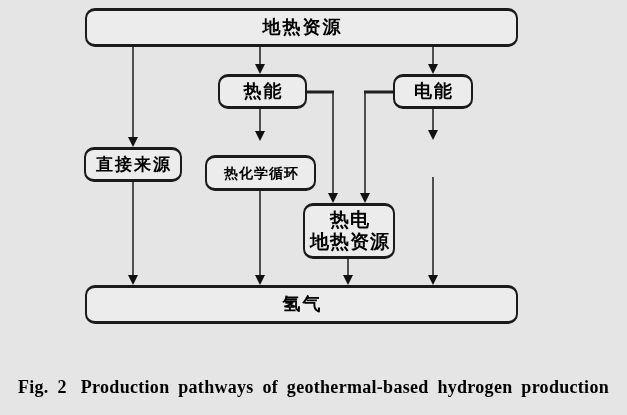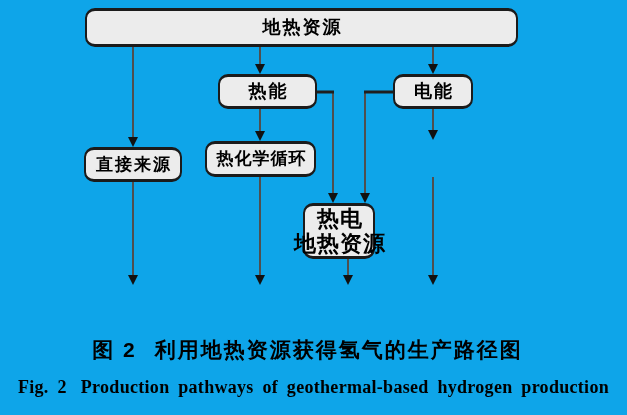--- a/index.html
+++ b/index.html
@@ -1,20 +1,20 @@
 <!DOCTYPE html>
 <html><head>
 <meta charset="utf-8">
 <style>
   html, body { margin: 0; padding: 0; background: #ffffff; }
   .figure {
     position: relative;
     width: 627px;
     height: 415px;
-    background: #0ea5e9;
+    background: #e5e5e5;
     font-family: "Liberation Sans", sans-serif;
     overflow: hidden;
   }
   .node {
     position: absolute;
     box-sizing: border-box;
     background: #ececec;
     border: 2px solid #1b1b1b;
     border-top-width: 3px;
     border-bottom-width: 3px;
@@ -25,26 +25,26 @@
     justify-content: center;
     font-weight: bold;
     color: #000000;
     font-size: 18px;
     letter-spacing: 2px;
     line-height: 1.15;
     text-indent: 2px; 
     white-space: nowrap;
   }
   #node-geothermal      { left: 85px;  top: 8px;   width: 433px; height: 39px; }
-  #node-heat            { left: 218px; top: 74px;  width: 99px;  height: 35px; }
+  #node-heat            { left: 218px; top: 74px;  width: 89px;  height: 35px; }
   #node-electric        { left: 393px; top: 74px;  width: 80px;  height: 35px; }
   #node-direct          { left: 84px;  top: 147px; width: 98px;  height: 35px; font-size: 17px; }
-  #node-thermochemical  { left: 205px; top: 141px; width: 111px; height: 36px; font-size: 17px; letter-spacing: 1px; }
+  #node-thermochemical  { left: 205px; top: 155px; width: 111px; height: 36px; font-size: 14px; letter-spacing: 1px; }
   #node-electrolysis    { left: 393px; top: 140px; width: 80px;  height: 37px; }
-  #node-hybrid          { left: 303px; top: 203px; width: 72px;  height: 56px; font-size: 22px; letter-spacing: 1px; }
+  #node-hybrid          { left: 303px; top: 203px; width: 92px;  height: 56px; font-size: 19px; letter-spacing: 1px; }
   #node-hydrogen        { left: 85px;  top: 285px; width: 433px; height: 39px; }
   svg.connectors { position: absolute; left: 0; top: 0; }
   .caption-cn {
     position: absolute;
     left: 0; top: 336px; width: 615px;
     text-align: center;
     font-weight: bold;
     font-size: 21px;
     letter-spacing: 2px;
     color: #000000;
@@ -134,22 +134,22 @@
   <div class="node" id="node-thermochemical">
     <span>热化学循环</span>
   </div>
 
 
   <div class="node" id="node-hybrid">
     <span>热电</span>
     <span>地热资源</span>
   </div>
 
+  <div class="node" id="node-hydrogen">
+    <span>氢气</span>
+  </div>
 
-  <div class="caption-cn">
-    <span>图 2</span><span class="gap"></span><span>利用地热资源获得氢气的生产路径图</span>
-  </div>
 
   <div class="caption-en">
     <span>Fig. 2</span><span class="gap"></span><span>Production pathways of geothermal-based hydrogen production</span>
   </div>
 
 </div>
 
 </body></html>

